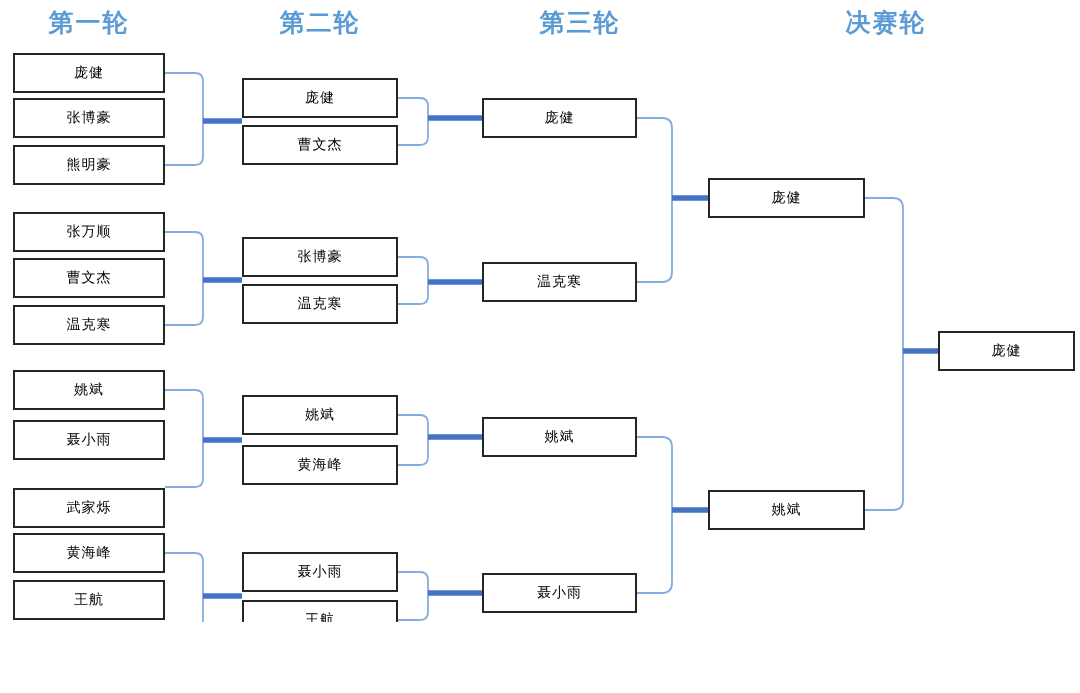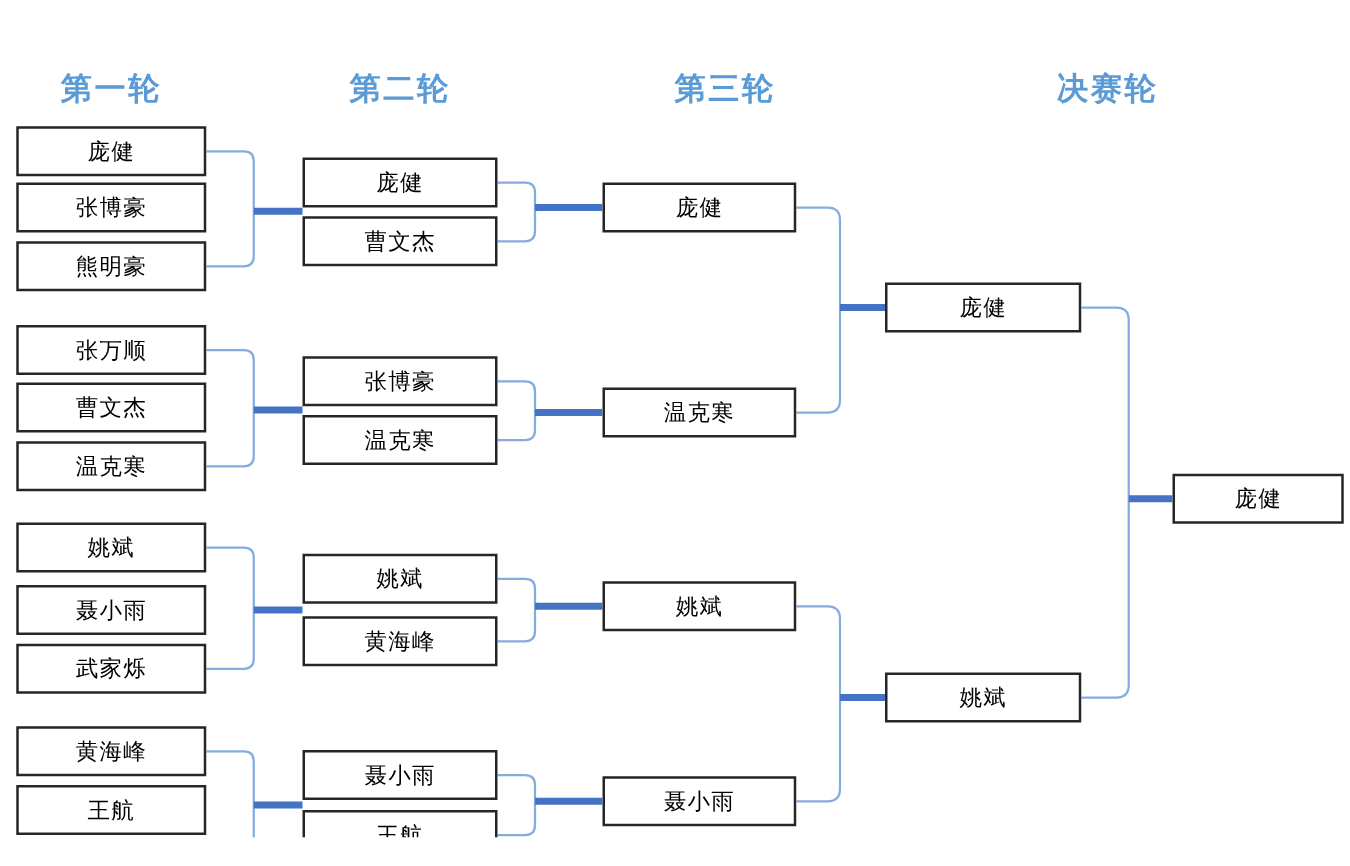--- a/index.html
+++ b/index.html
@@ -2,37 +2,36 @@
 <html style="--hdr: #5B9BD5; --thick: #4472C4; --thin: #85ACE0; --bord: #262626; --btxt: #000000;"><head>
 <meta charset="utf-8">
 <style>
   html,body{margin:0;padding:0;background:#fff;}
   #stage{
     position:relative;
     width:1080px;height:622px;
     background:#fff;
     font-family:"Liberation Serif","DejaVu Serif",serif;
     overflow:hidden;
-    margin-top:48px;
   }
   #wires{position:absolute;left:0;top:0;width:1080px;height:693px;}
   .thin{fill:none;stroke:var(--thin,#85ACE0);stroke-width:1.8;}
   .thick{fill:none;stroke:var(--thick,#4472C4);stroke-width:5.5;}
   .hdr{
     position:absolute;top:6px;transform:translateX(-50%);
     font-family:"Liberation Sans","DejaVu Sans",sans-serif;
     font-weight:bold;font-size:25px;letter-spacing:2px;
     color:var(--hdr,#5B9BD5);white-space:nowrap;
   }
   .box{
     position:absolute;box-sizing:border-box;
     border:2px solid var(--bord,#262626);
     background:#fff;color:var(--btxt,#000);
     display:flex;align-items:center;justify-content:center;
-    font-size:18px;letter-spacing:1px;white-space:nowrap;
+    font-size:14px;letter-spacing:1px;white-space:nowrap;
   }
 </style>
 </head>
 <body>
 
 <div id="stage">
 
   <svg id="wires" viewBox="0 0 1080 693" xmlns="http://www.w3.org/2000/svg">
 
     <path class="thin" d="M165 73 H195 Q203 73 203 81 V157 Q203 165 195 165 H165"></path>
@@ -73,21 +72,21 @@
   <div class="box" style="left:13px;top:53px;width:152px;height:40px">庞健</div>
   <div class="box" style="left:13px;top:98px;width:152px;height:40px">张博豪</div>
   <div class="box" style="left:13px;top:212px;width:152px;height:40px">张万顺</div>
 
   <div class="box" style="left:13px;top:145px;width:152px;height:40px">熊明豪</div>
   <div class="box" style="left:13px;top:258px;width:152px;height:40px">曹文杰</div>
   <div class="box" style="left:13px;top:305px;width:152px;height:40px">温克寒</div>
 
   <div class="box" style="left:13px;top:370px;width:152px;height:40px">姚斌</div>
   <div class="box" style="left:13px;top:420px;width:152px;height:40px">聂小雨</div>
-  <div class="box" style="left:13px;top:467px;width:152px;height:40px">武家烁</div>
+  <div class="box" style="left:13px;top:488px;width:152px;height:40px">武家烁</div>
 
   <div class="box" style="left:13px;top:533px;width:152px;height:40px">黄海峰</div>
   <div class="box" style="left:13px;top:580px;width:152px;height:40px">王航</div>
 
   <div class="box" style="left:242px;top:78px;width:156px;height:40px">庞健</div>
   <div class="box" style="left:242px;top:125px;width:156px;height:40px">曹文杰</div>
 
   <div class="box" style="left:242px;top:237px;width:156px;height:40px">张博豪</div>
   <div class="box" style="left:242px;top:284px;width:156px;height:40px">温克寒</div>
 

